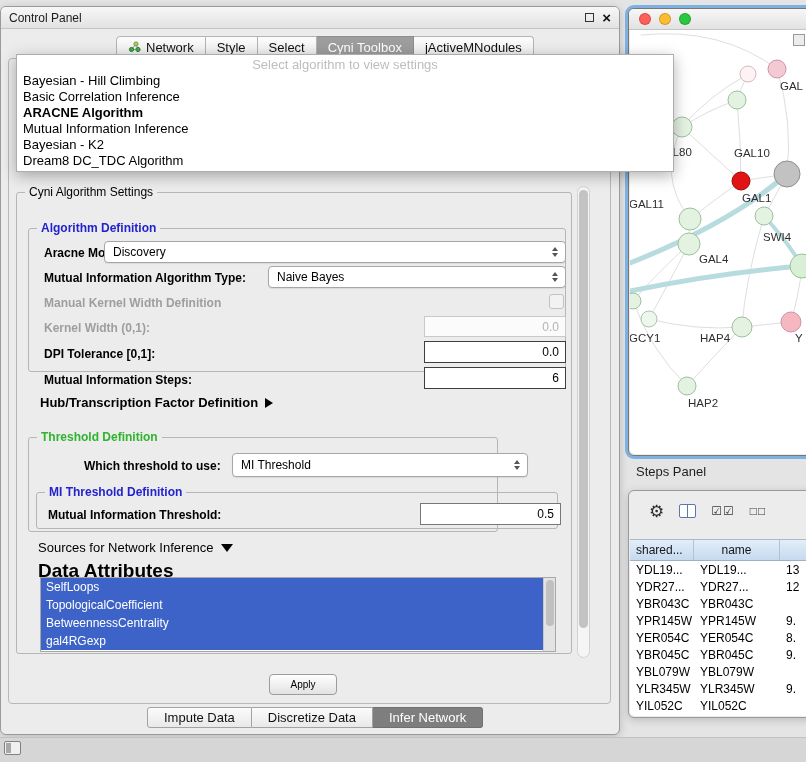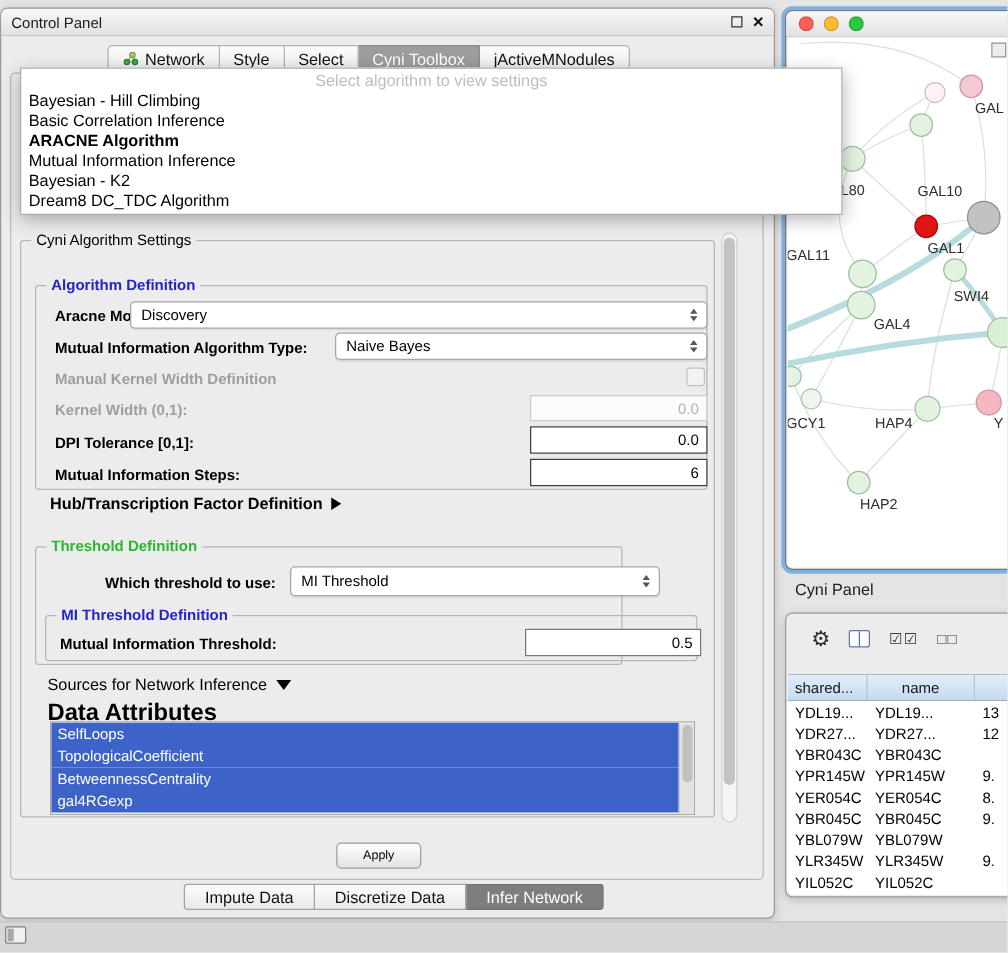--- a/index.html
+++ b/index.html
@@ -7,21 +7,21 @@
   #screen{position:relative;width:806px;height:762px;background:#e4e4e4;overflow:hidden;}
 
   .window{position:absolute;background:#ececec;border:1px solid #9a9a9a;border-radius:6px;box-shadow:0 2px 8px rgba(0,0,0,.18);}
   .titlebar{display:flex;align-items:center;height:22px;padding:0 8px;background:linear-gradient(#f7f7f7,#e2e2e2);border-bottom:1px solid #c4c4c4;border-radius:5px 5px 0 0;font-size:12px;color:#1b1b1b;}
   .win-controls{margin-left:auto;display:flex;gap:8px;align-items:center;}
   .float-btn{width:9px;height:9px;border:1.5px solid #333;display:inline-block;}
   .close-btn{font-size:15px;font-weight:bold;color:#111;line-height:12px;}
 
   .tabbar{position:absolute;left:86px;top:36px;display:flex;height:22px;z-index:3;}
   .tab{display:flex;align-items:center;gap:5px;padding:0 11px;font-size:13px;color:#111;background:linear-gradient(#fcfcfc,#ececec);border:1px solid #b3b3b3;border-left:none;white-space:nowrap;}
-  .tab:first-child{border-left:1px solid #b3b3b3;border-radius:4px 0 0 0;}
+  .tab:first-child{border-left:1px solid #b3b3b3;border-radius:4px 0 0 0;margin-left:30px;}
   .tab:last-child{border-radius:0 4px 0 0;}
   .tab.selected{background:#9d9d9d;color:#fff;border-color:#8d8d8d;}
   .tabicon{display:inline-flex;}
 
   .tab-content{position:absolute;left:8px;top:58px;width:603px;height:646px;border:1px solid #b8b8b8;border-radius:4px;background:#ececec;}
 
   .focus-ctl{position:absolute;left:556px;top:92px;width:44px;height:36px;background:#fff;border:1px solid #9bb9dd;border-radius:7px;box-shadow:0 0 0 3px rgba(118,168,232,.6);z-index:5;}
 
   .popup{position:absolute;left:16px;top:54px;width:658px;height:118px;background:#fff;border:1px solid #adadad;box-shadow:0 4px 14px rgba(0,0,0,.3);z-index:50;font-size:13px;overflow:hidden;padding-top:1px;}
   .popup-header{height:17px;line-height:17px;text-align:center;color:#bdbdbd;}
@@ -158,21 +158,21 @@
       </div>
   </div>
 
   <div class="group" style="left:16px;top:192px;width:556px;height:462px;">
     <span class="group-title gt-plain">Cyni Algorithm Settings</span>
   </div>
   <div class="vscroll">
       <div class="vthumb"></div>
     </div>
 
-  <div class="group" style="left:28px;top:228px;width:538px;height:164px;">
+  <div class="group" style="left:28px;top:228px;width:538px;height:144px;">
     <span class="group-title gt-blue">Algorithm Definition</span>
   </div>
 
   <span class="lbl" style="left:44px;top:246px;">Aracne Mode:</span>
   <div class="combo" style="left:104px;top:241px;width:462px;height:22px;">
     <span class="combo-text">Discovery</span>
     <span class="combo-arrows">
         <i class="up"></i>
         <i class="dn"></i>
       </span>
@@ -314,21 +314,21 @@
           <text x="628" y="341" class="nlabel">GCY1</text>
           <text x="699" y="341" class="nlabel">HAP4</text>
           <text x="687" y="406" class="nlabel">HAP2</text>
           <text x="779" y="89" class="nlabel">GAL</text>
           <text x="794" y="341" class="nlabel">Y</text>
         </svg>
       <div class="corner-box"></div>
     </div>
   </div>
 
-  <div class="panel-title" style="left:636px;top:464px;">Cyni Panel</div>
+  <div class="panel-title" style="left:636px;top:464px;">Steps Panel</div>
   <div class="window" style="left:628px;top:490px;width:190px;height:228px;">
     <div class="ttoolbar">
         <div class="tbtn gear">⚙</div>
         <div class="tbtn">
           <span class="colicon"></span>
         </div>
         <div class="tbtn pair">☑☑</div>
         <div class="tbtn pair">□□</div>
       </div>
     <div class="tblarea">

